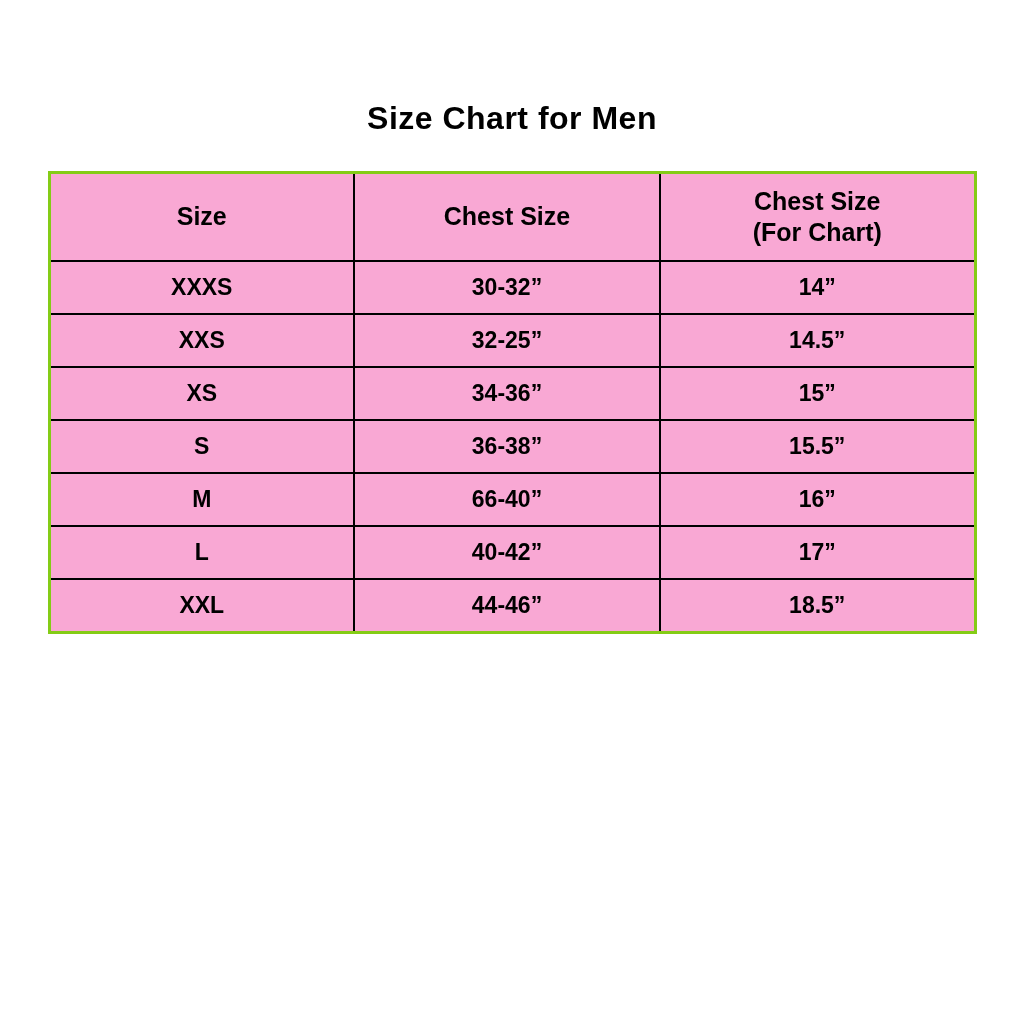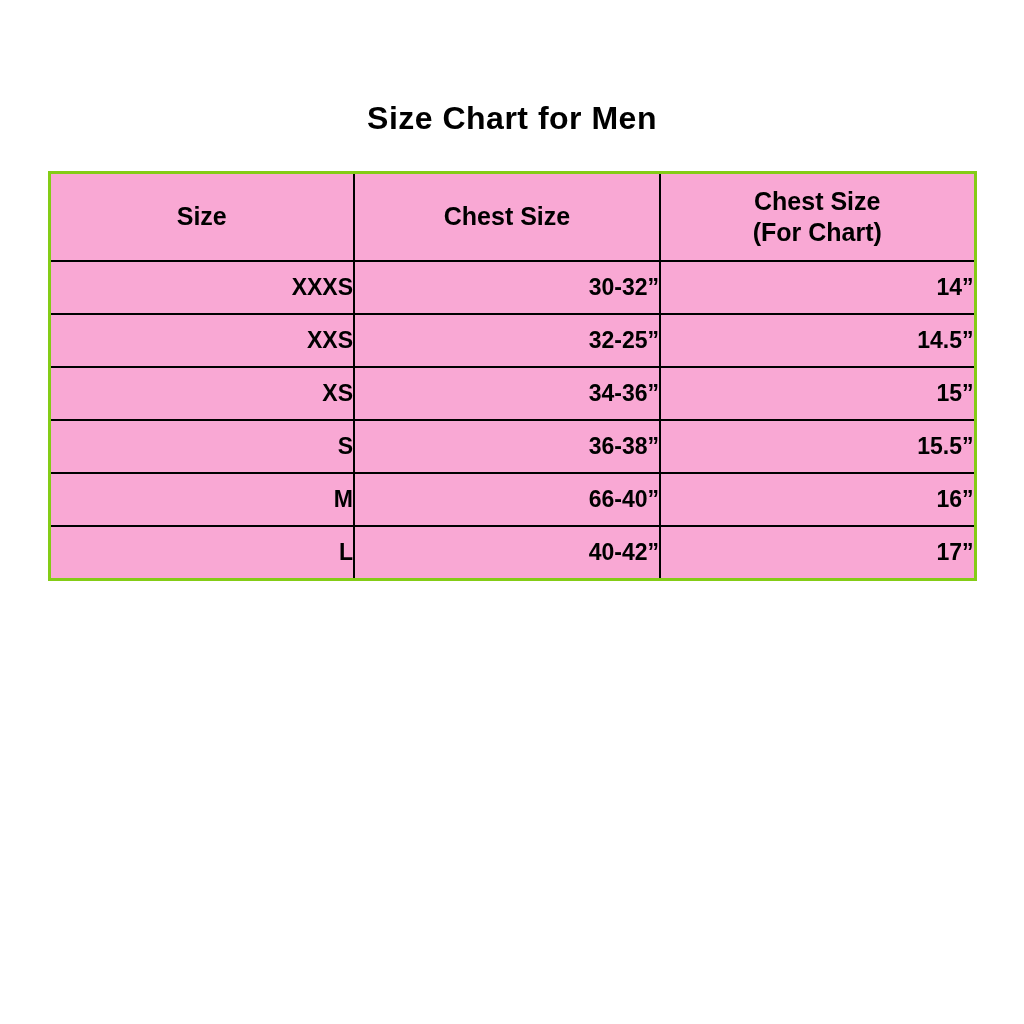--- a/index.html
+++ b/index.html
@@ -46,21 +46,20 @@
     padding: 0;
   }
   table.size-chart th {
     height: 86px;
     font-size: 25px;
     line-height: 1.25;
   }
   table.size-chart td {
     height: 51px;
     font-size: 23px;
-    text-align: right;
   }
   col.c1 { width: 305px; }
   col.c2 { width: 306px; }
   col.c3 { width: 315px; }
   .hdr-line { display: block; }
 </style>
 </head>
 <body>
 
 <div class="page">
@@ -107,16 +106,21 @@
       <tr>
         <td>M</td>
         <td>66-40”</td>
         <td>16”</td>
       </tr>
       <tr>
         <td>L</td>
         <td>40-42”</td>
         <td>17”</td>
       </tr>
+      <tr>
+        <td>XXL</td>
+        <td>44-46”</td>
+        <td>18.5”</td>
+      </tr>
     </tbody>
   </table>
 
 </div>
 
 </body></html>

